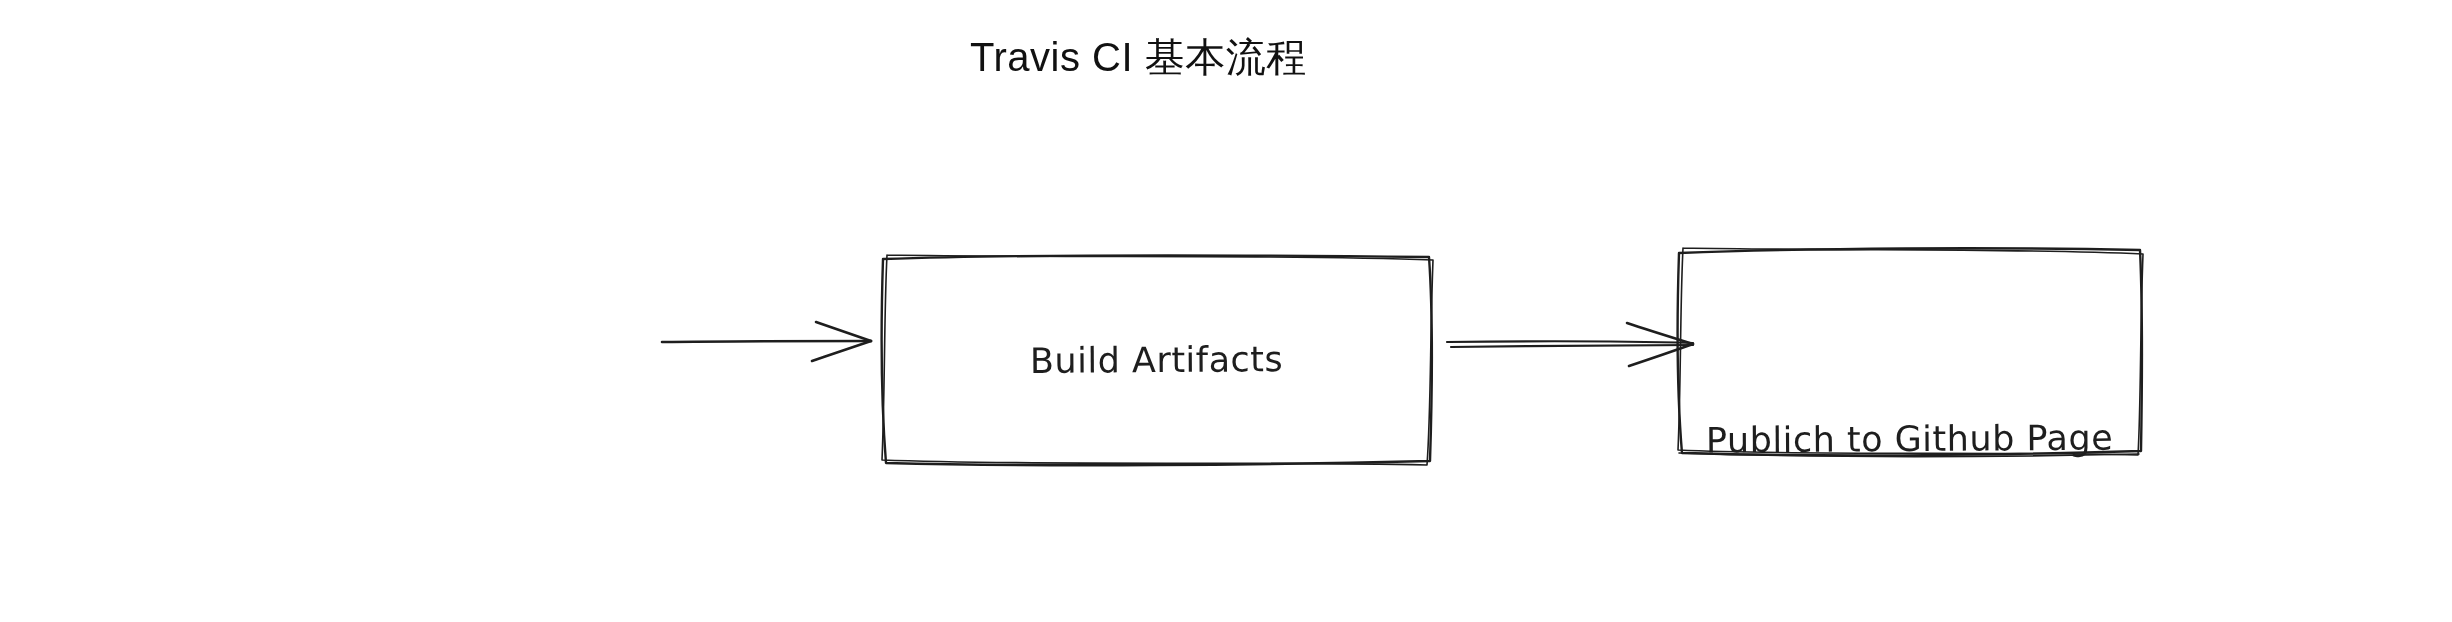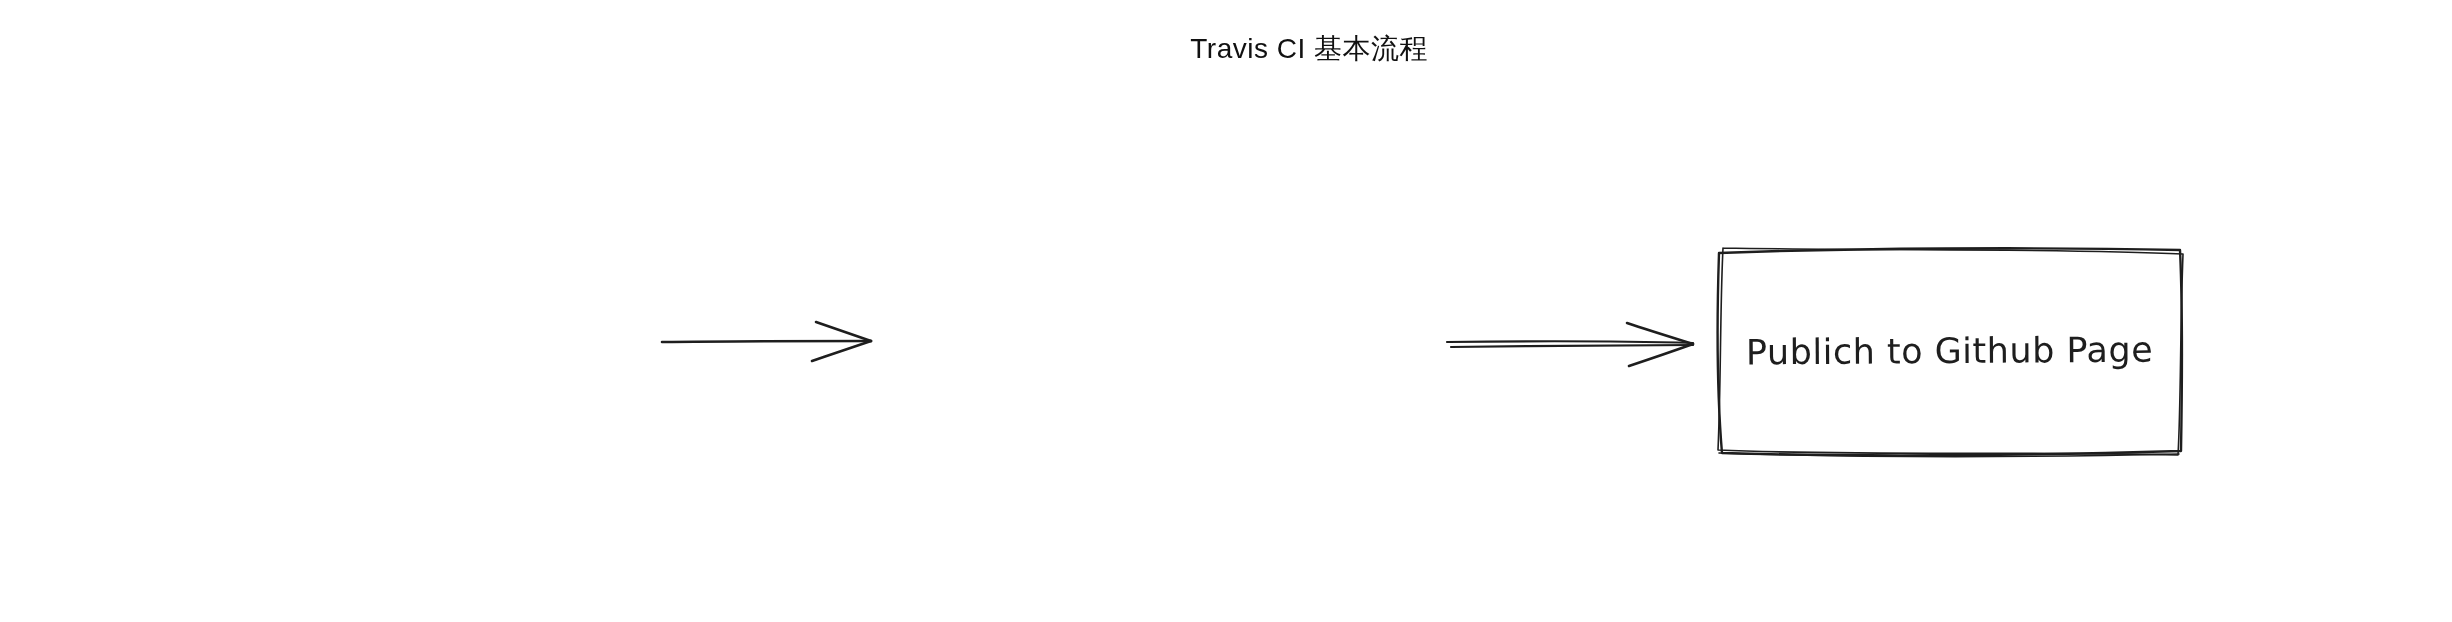--- a/index.html
+++ b/index.html
@@ -10,25 +10,25 @@
   }
   .stage {
     position: relative;
     width: 2452px;
     height: 622px;
     background: #ffffff;
     overflow: hidden;
   }
   .diagram-title {
     position: absolute;
-    left: 998px;
+    left: 970px;
     top: 30px;
     width: 430px;
-    text-align: right;
-    font-size: 28px;
+    text-align: left;
+    font-size: 40px;
     font-weight: 400;
     color: #111111;
     letter-spacing: 0.5px;
     white-space: nowrap;
   }
   .node {
     position: absolute;
     display: flex;
     align-items: center;
     justify-content: center;
@@ -43,21 +43,21 @@
     z-index: 2;
     font-family: "DejaVu Sans", sans-serif;
     font-size: 35px;
     color: #1e1e1e;
     letter-spacing: 0.5px;
     white-space: nowrap;
     transform: rotate(-0.4deg);
   }
   .node-1 { left: 168px; top: 238px; width: 474px; height: 232px; }
   .node-2 { left: 876px; top: 250px; width: 561px; height: 219px; }
-  .node-3 { left: 1713px; top: 243px; width: 474px; height: 216px; }
+  .node-3 { left: 1673px; top: 243px; width: 474px; height: 216px; align-items: flex-end; }
   .edge {
     position: absolute;
   }
   .edge-1 { left: 658px; top: 313px; width: 224px; height: 62px; }
   .edge-2 { left: 1443px; top: 314px; width: 260px; height: 64px; }
   svg path, svg line {
     stroke: #1e1e1e;
     fill: none;
     stroke-linecap: round;
     stroke-linejoin: round;
@@ -70,20 +70,27 @@
 
   <div class="diagram-title">Travis CI 基本流程</div>
 
 
   <svg class="edge edge-1" viewBox="0 0 224 62" aria-hidden="true">
     <path d="M4 29 C70 28 150 28 213 28" stroke-width="2.6"></path>
     <path d="M158 9 C178 16 198 23 213 28" stroke-width="2.6"></path>
     <path d="M154 48 C175 41 198 33 213 28" stroke-width="2.6"></path>
   </svg>
 
+  <div class="node node-2">
+    <svg class="sketch" viewBox="0 0 561 219" preserveAspectRatio="none" aria-hidden="true">
+      <path d="M7 9 C160 4 380 5 553 7 C557 65 556 150 554 211 C390 215 170 217 10 213 C5 150 5 70 7 9" stroke-width="2.4"></path>
+      <path d="M11 5 C200 8 400 4 557 10 C554 90 555 160 551 215 C370 211 160 216 6 210 C9 140 8 65 11 5" stroke-width="1.6"></path>
+    </svg>
+    <span class="label">Build Artifacts</span>
+  </div>
 
   <svg class="edge edge-2" viewBox="0 0 260 64" aria-hidden="true">
     <path d="M4 28 C80 27 180 27 250 29" stroke-width="2.2"></path>
     <path d="M8 33 C90 32 185 31 250 31" stroke-width="2.2"></path>
     <path d="M184 9 C208 17 234 25 250 30" stroke-width="2.6"></path>
     <path d="M186 52 C210 44 236 35 250 30" stroke-width="2.6"></path>
   </svg>
 
   <div class="node node-3">
     <svg class="sketch" viewBox="0 0 474 216" preserveAspectRatio="none" aria-hidden="true">

